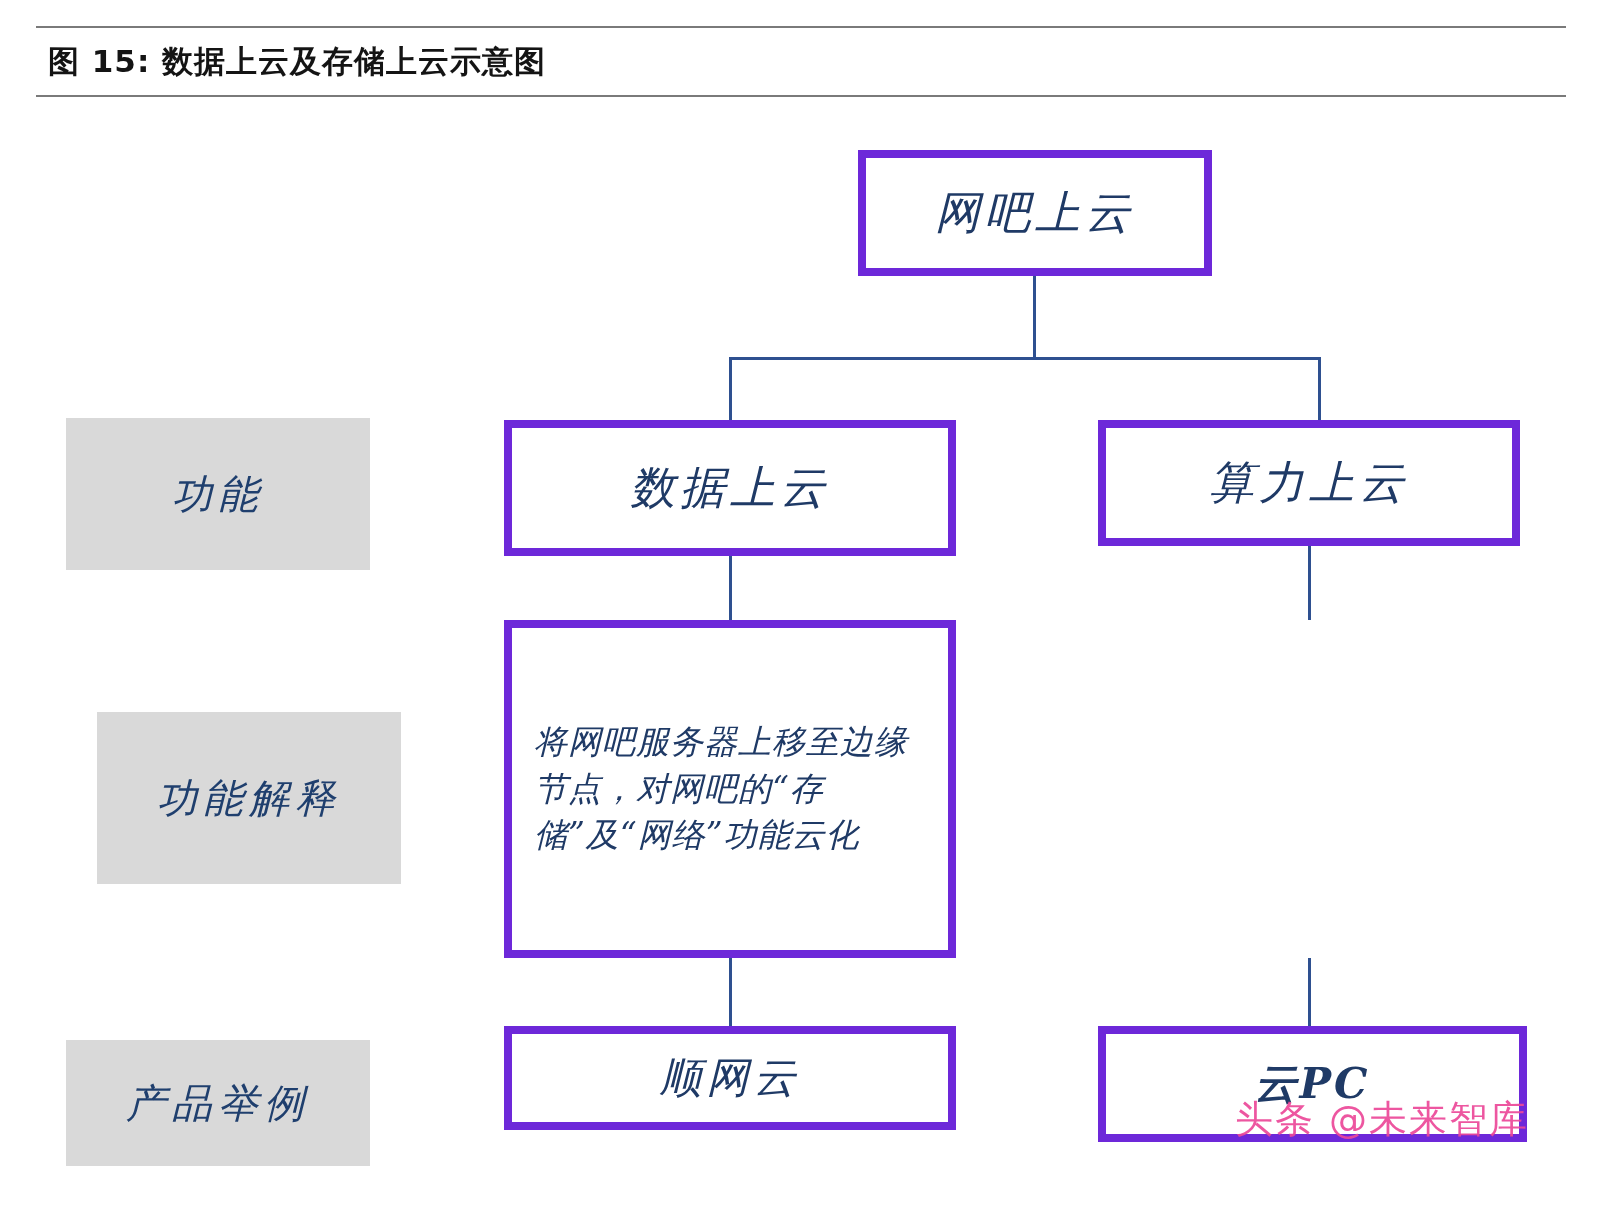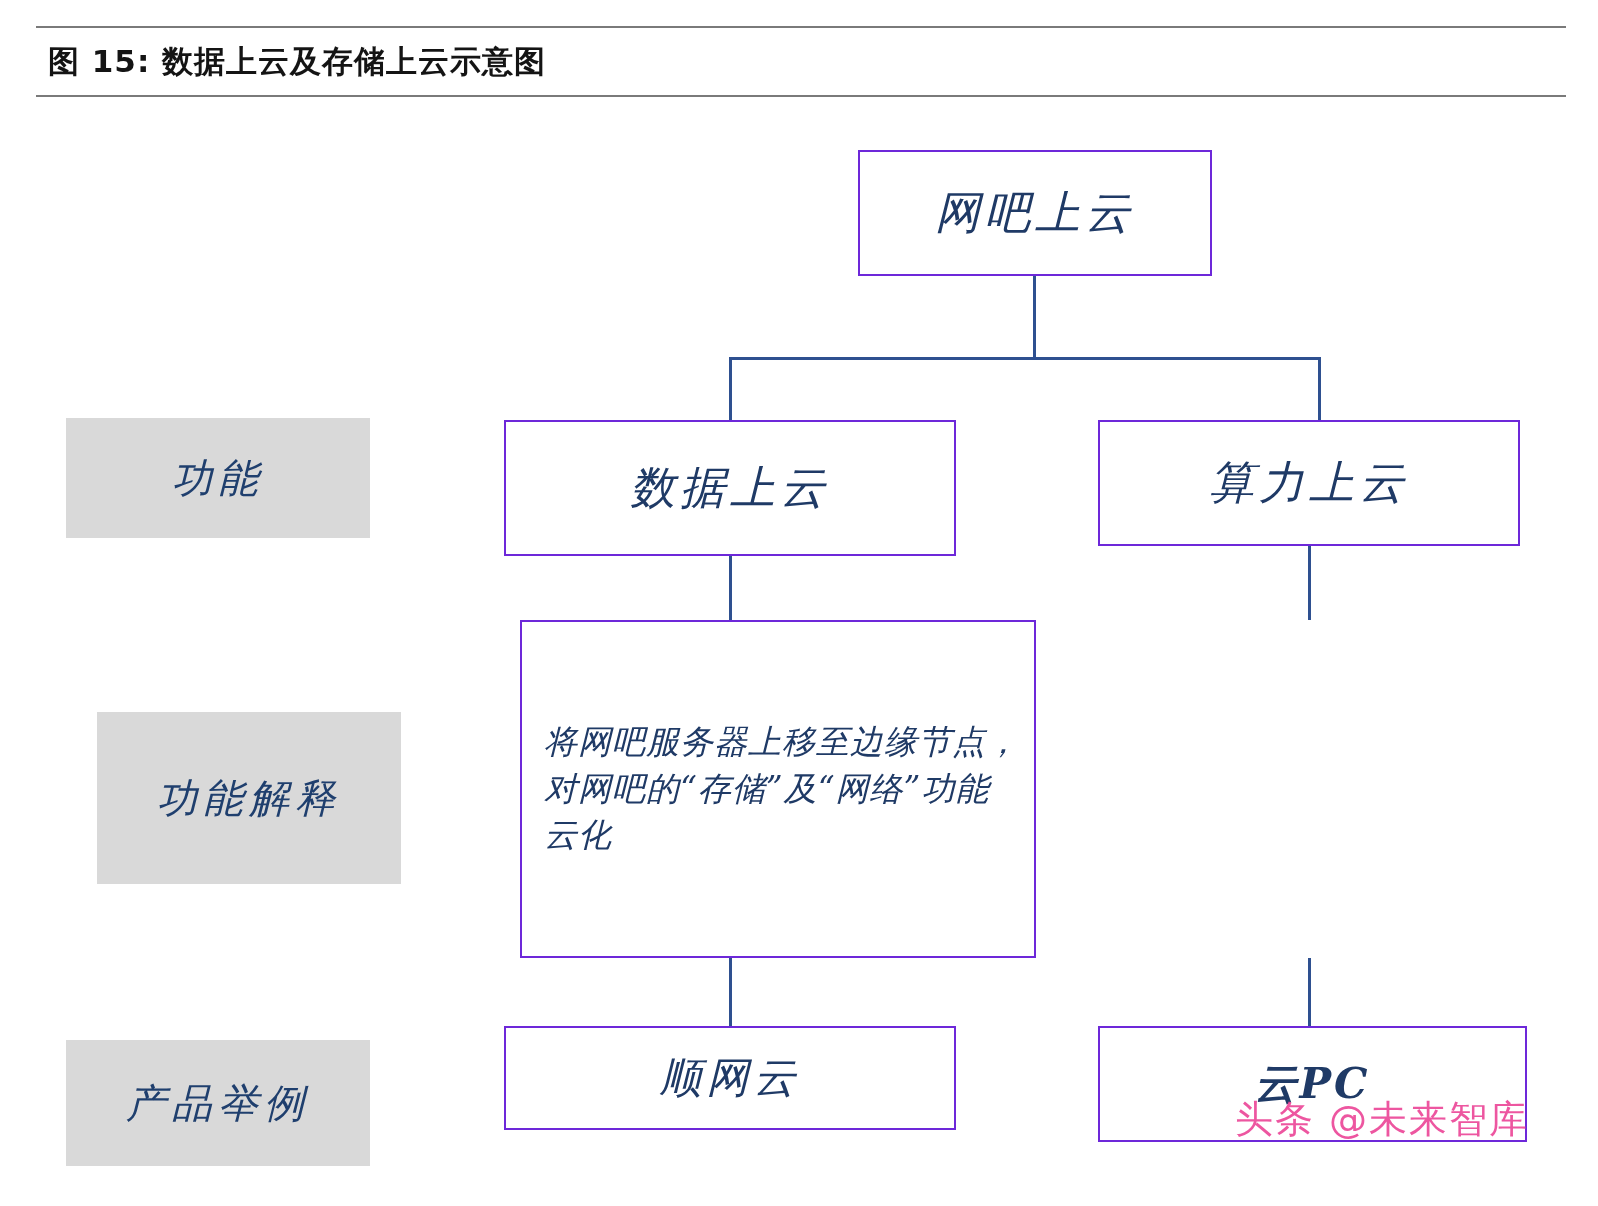--- a/index.html
+++ b/index.html
@@ -52,29 +52,29 @@
     background: #d9d9d9;
     display: flex;
     align-items: center;
     justify-content: center;
     color: #1f3f6e;
     font-family: "DejaVu Serif", "Liberation Serif", serif;
     font-size: 40px;
     letter-spacing: 6px;
     font-style: italic;
   }
-  .row-label.r1 { top: 418px;  height: 120px; }
+  .row-label.r1 { top: 418px;  height: 152px; }
   .row-label.r2 { top: 712px;  height: 172px; margin-left: 31px; }
   .row-label.r3 { top: 1040px; height: 126px; }
 
   
   .node {
     position: absolute;
     box-sizing: border-box;
-    border: 2px solid #6d28d9;
+    border: 8px solid #6d28d9;
     background: #ffffff;
     color: #1f3a66;
     display: flex;
     align-items: center;
     justify-content: center;
     font-family: "DejaVu Serif", "Liberation Serif", serif;
     font-style: italic;
     text-align: center;
   }
 
@@ -84,21 +84,21 @@
   }
   #node-func-left {
     left: 504px; top: 420px; width: 452px; height: 136px;
     font-size: 45px; letter-spacing: 5px;
   }
   #node-func-right {
     left: 1098px; top: 420px; width: 422px; height: 126px;
     font-size: 45px; letter-spacing: 5px; font-family: Liberation Serif, serif;
   }
   #node-desc-left {
-    left: 520px; top: 620px; width: 516px; height: 338px;
+    left: 504px; top: 620px; width: 452px; height: 338px;
     align-items: center; justify-content: flex-start;
     padding: 10px 14px 10px 22px;
   }
   #node-desc-right {
     left: 1098px; top: 620px; width: 422px; height: 338px;
     align-items: center; justify-content: flex-start;
     padding: 10px 14px 10px 18px;
   }
   .desc-text {
     font-family: "DejaVu Serif", "Liberation Serif", serif;

